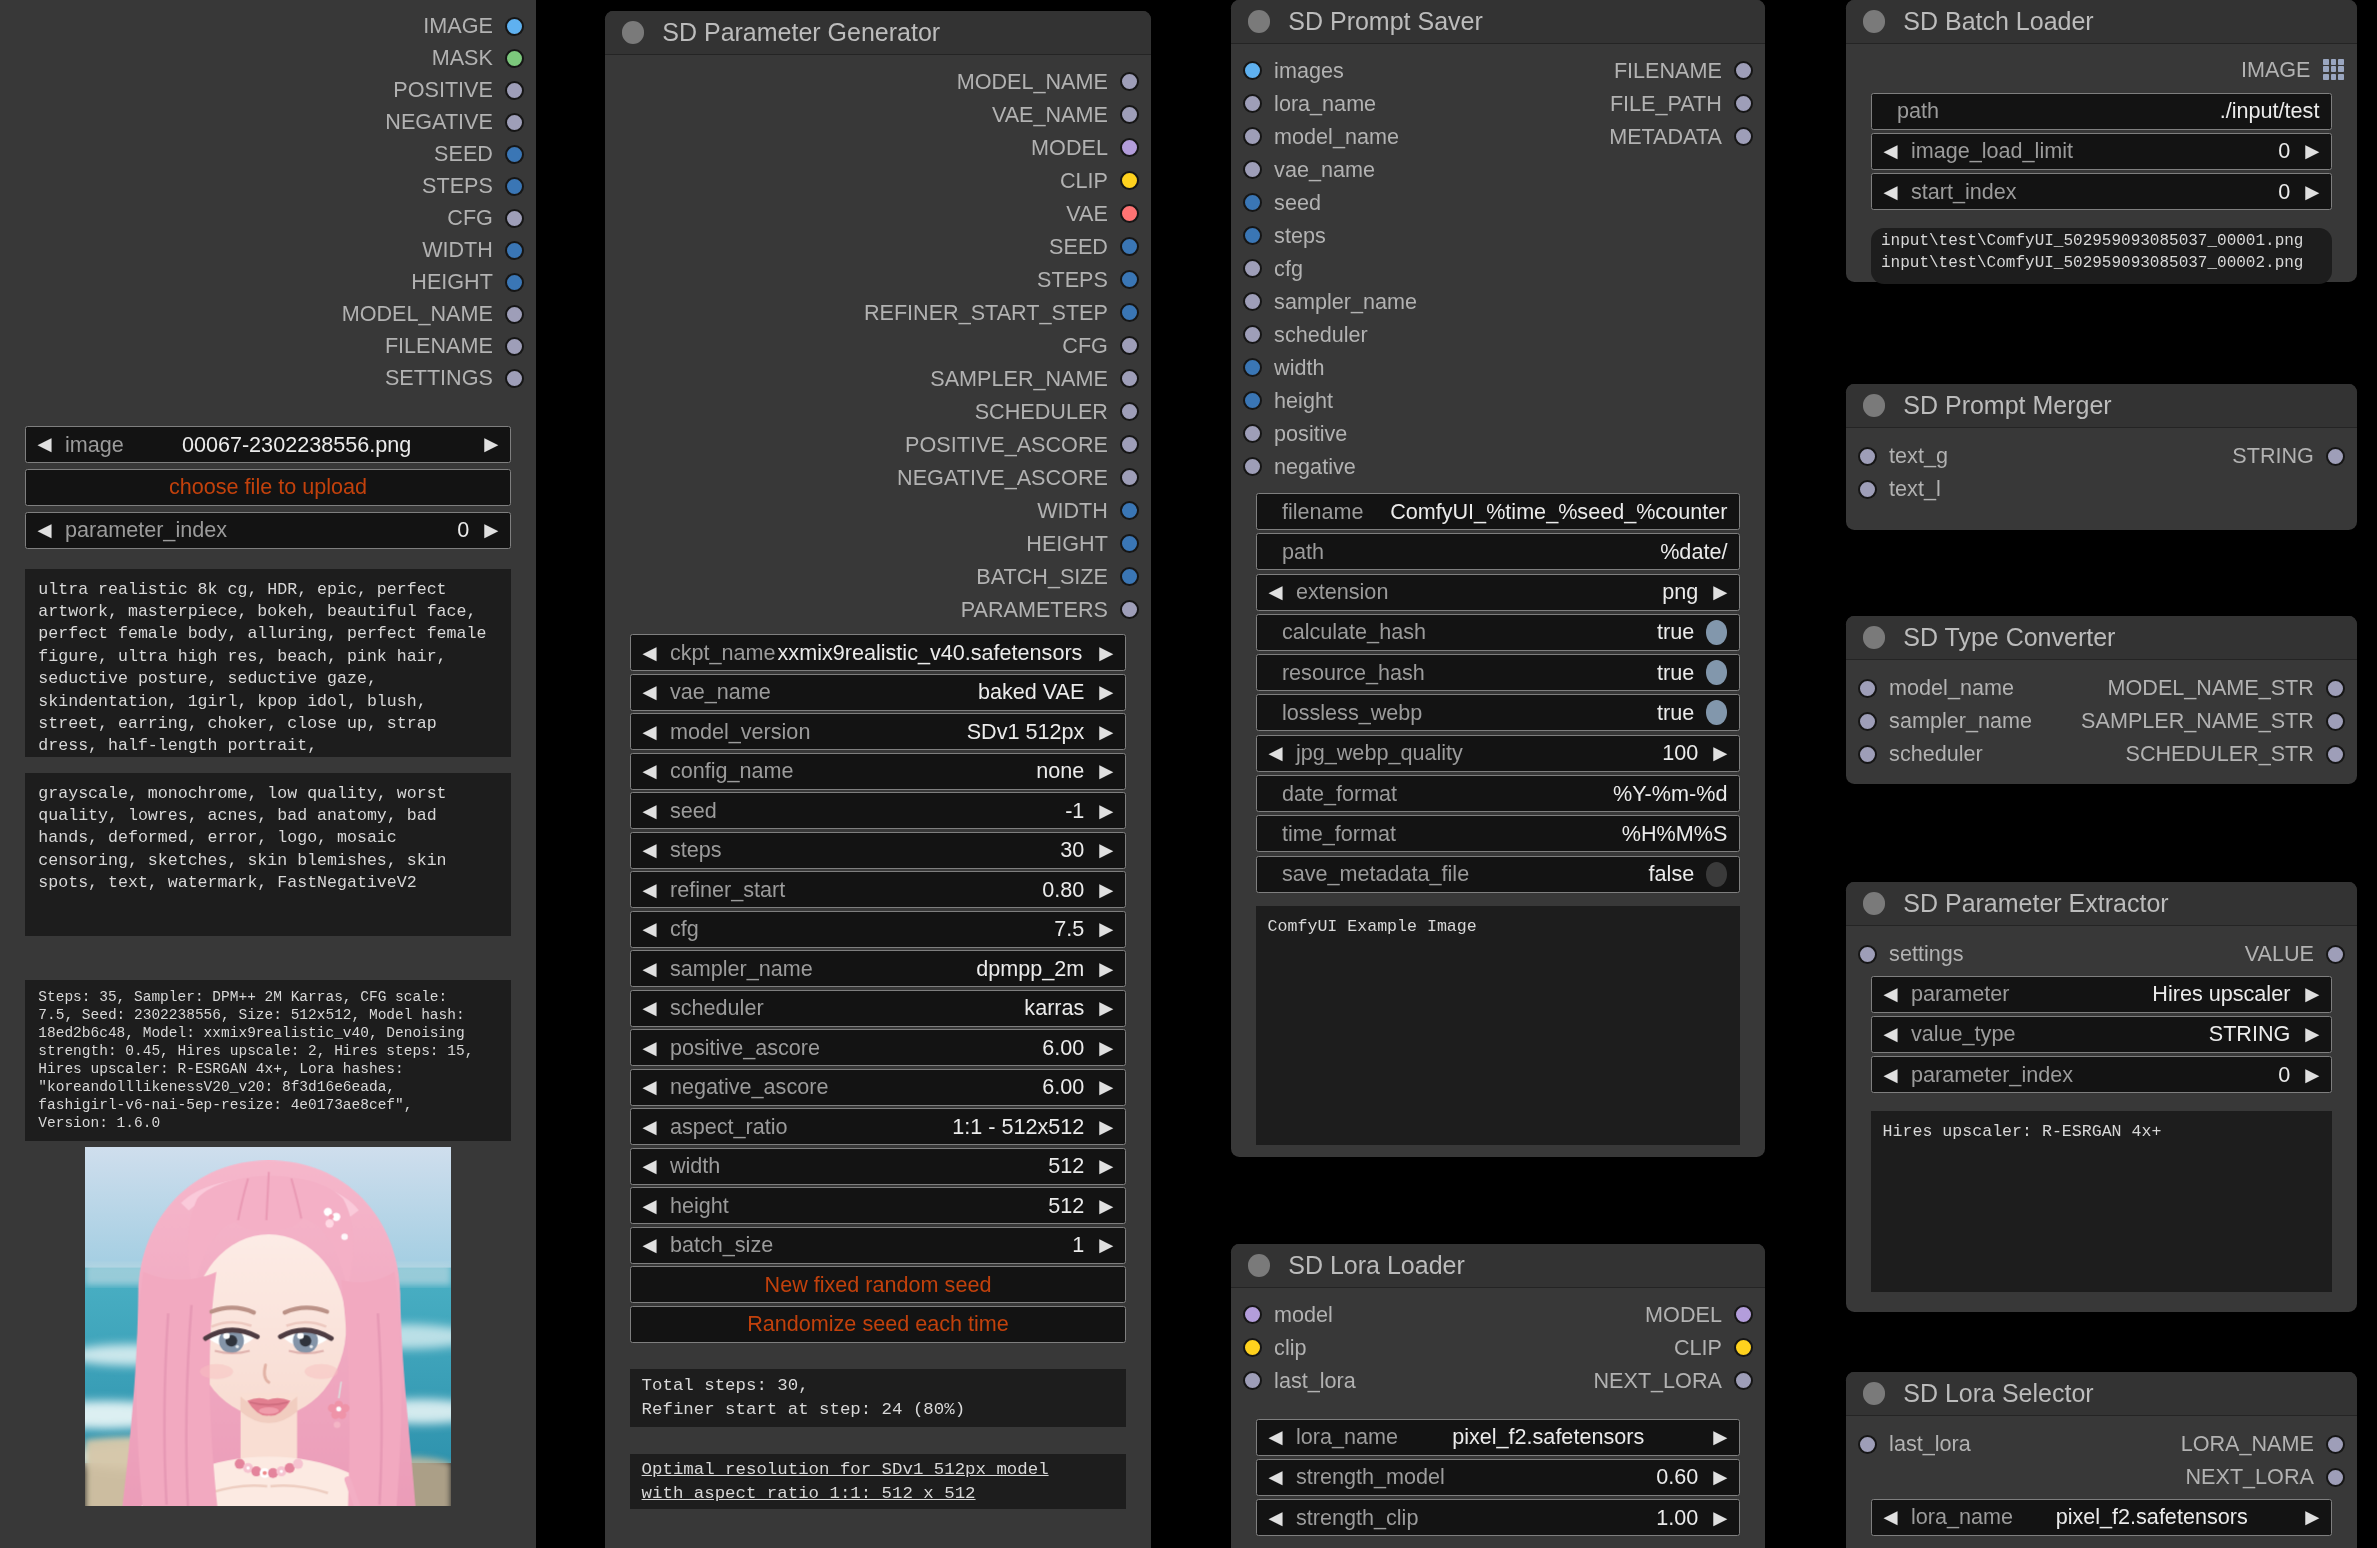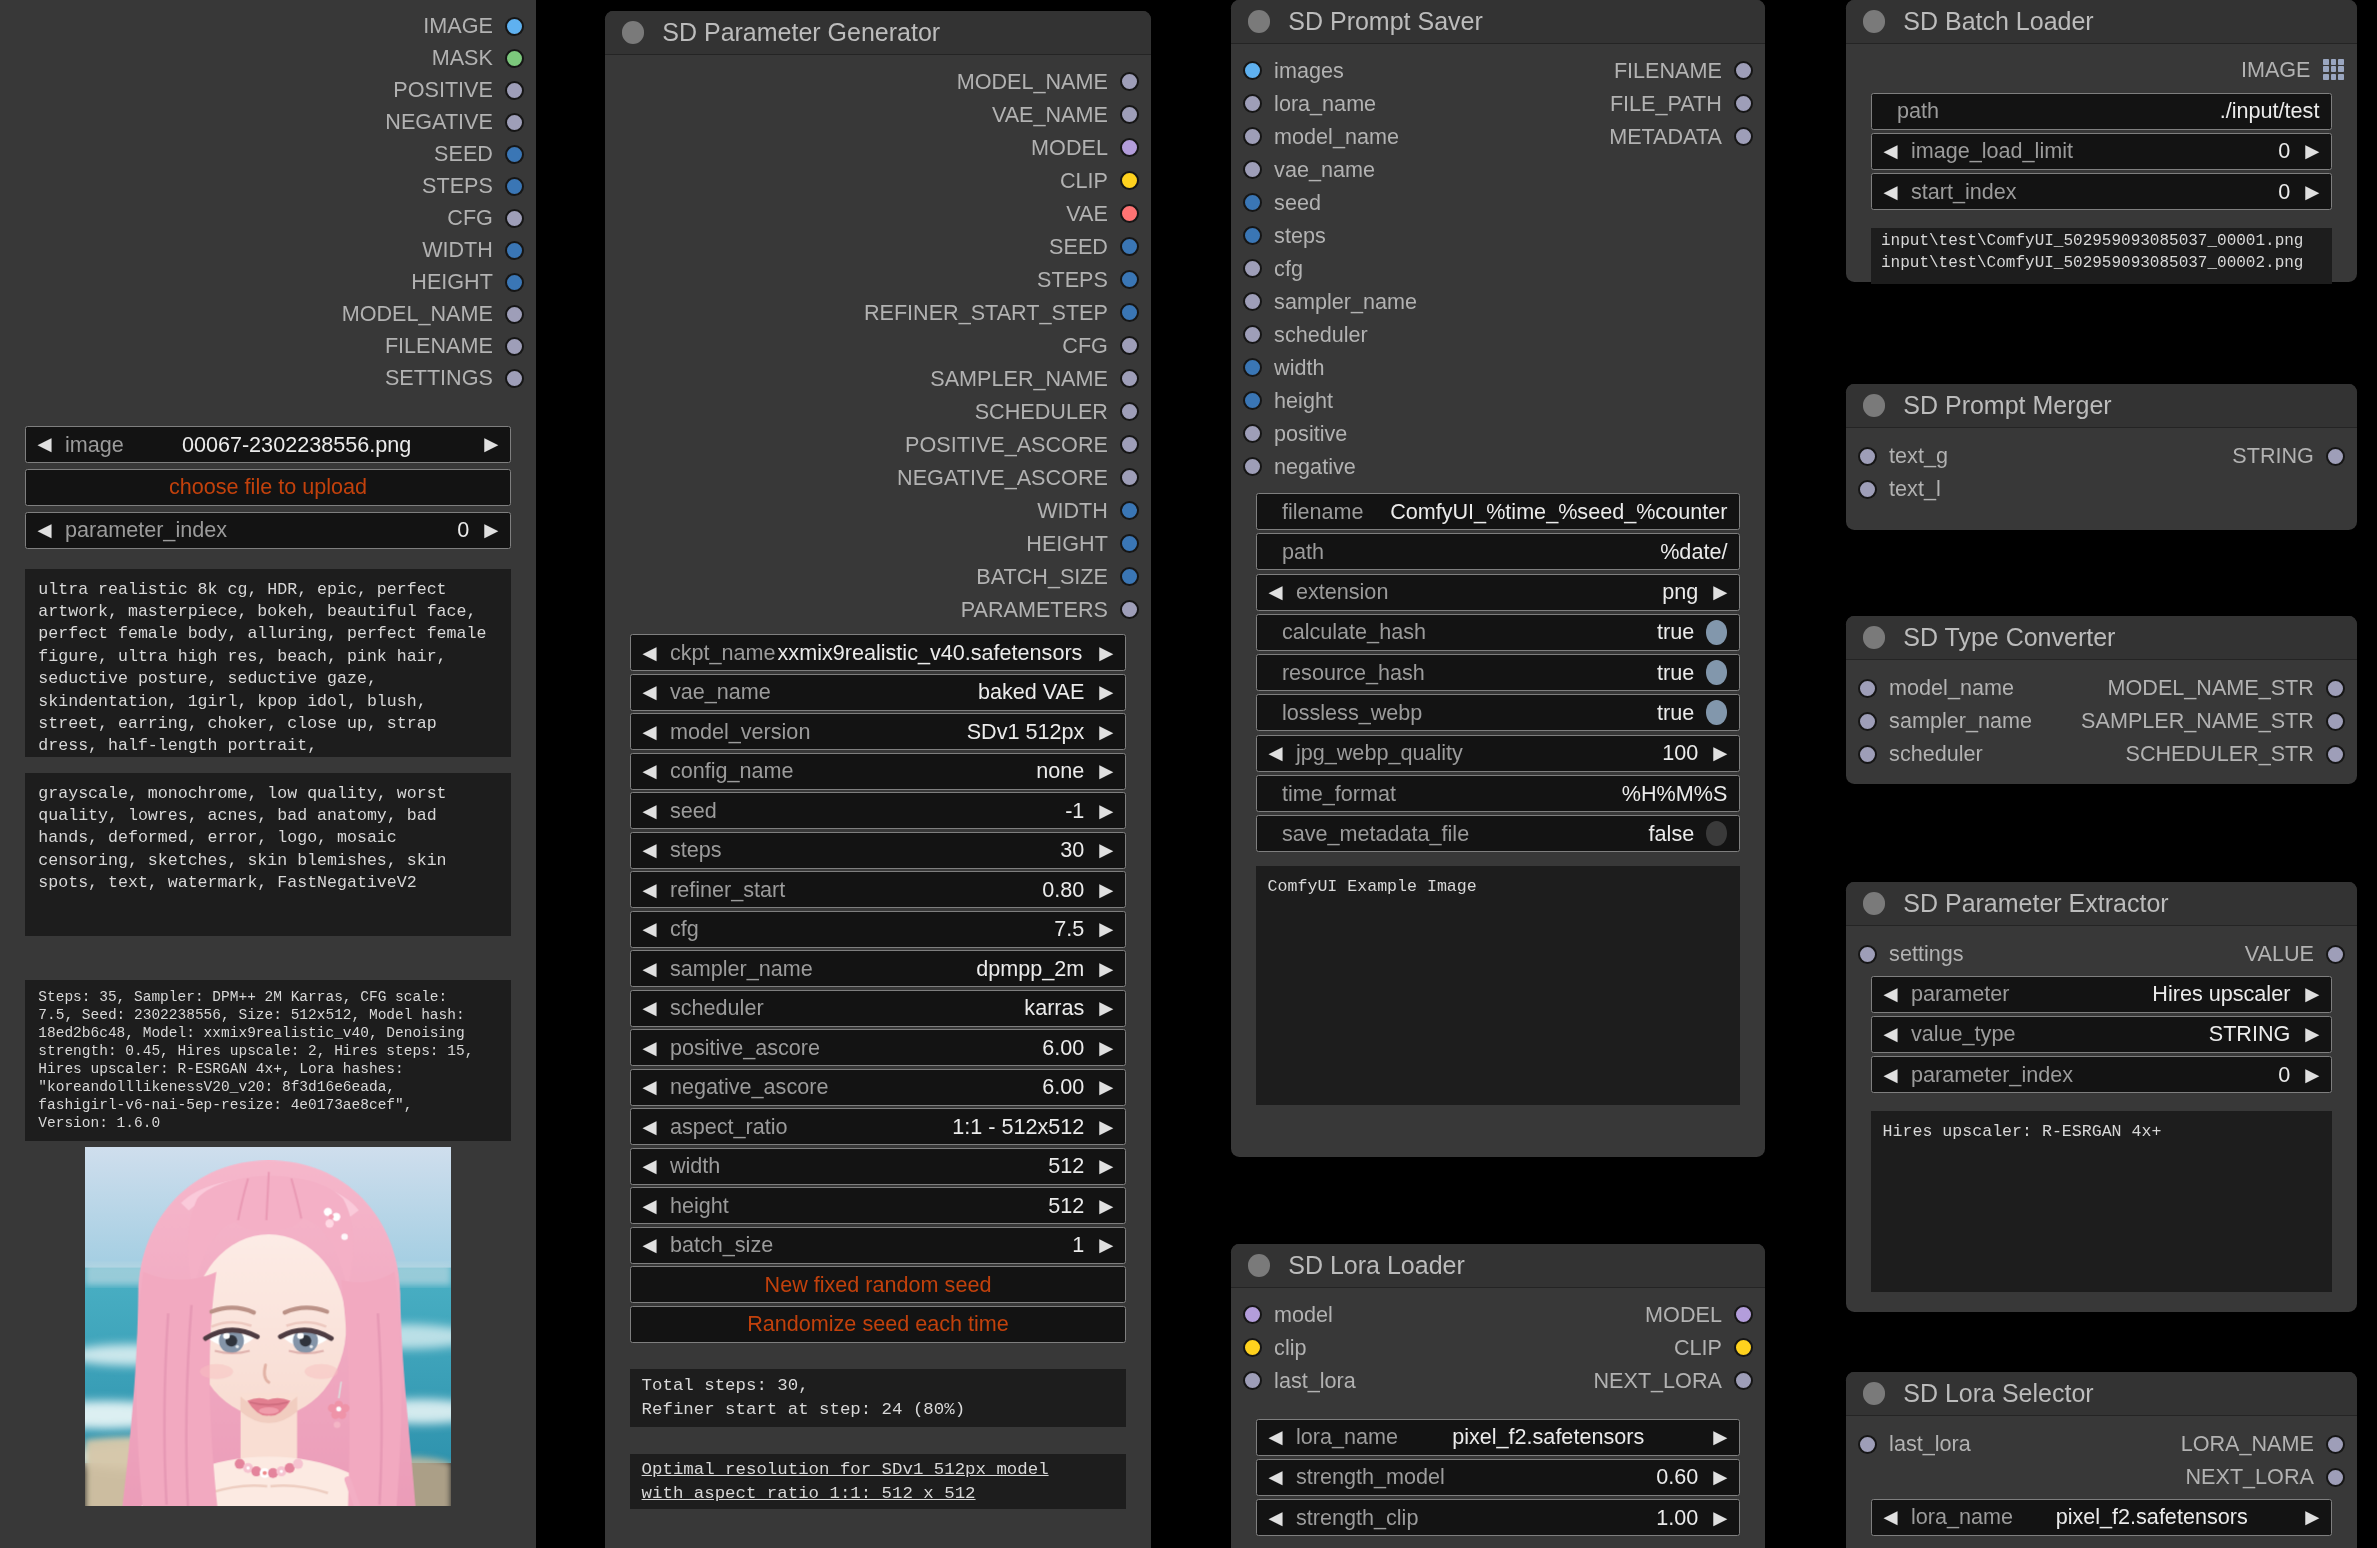--- a/index.html
+++ b/index.html
@@ -514,20 +514,24 @@
         <span class="wv">true</span>
         <span class="tgl" style="background:#8297ac"></span>
       </div>
     <div class="wrow">
         <span class="arr">◀</span>
         <span class="wl">jpg_webp_quality</span>
         <span class="wv">100</span>
         <span class="arr r">▶</span>
       </div>
     <div class="wrow">
+        <span class="wl">date_format</span>
+        <span class="wv">%Y-%m-%d</span>
+      </div>
+    <div class="wrow">
         <span class="wl">time_format</span>
         <span class="wv">%H%M%S</span>
       </div>
     <div class="wrow">
         <span class="wl">save_metadata_file</span>
         <span class="wv">false</span>
         <span class="tgl" style="background:#3a3a3a"></span>
       </div>
   </div>
   <div class="tpanel fsPrev" style="margin-top:13.3px;height:239px;">ComfyUI Example Image</div>
@@ -615,21 +619,21 @@
         <span class="wv">0</span>
         <span class="arr r">▶</span>
       </div>
     <div class="wrow">
         <span class="arr">◀</span>
         <span class="wl">start_index</span>
         <span class="wv">0</span>
         <span class="arr r">▶</span>
       </div>
   </div>
-  <div class="tpanel fs19" style="margin-top:18.3px;height:56px;">input\test\ComfyUI_502959093085037_00001.png
+  <div class="tpanel fs19" style="margin-top:18.3px;height:56px;border-radius:13px;">input\test\ComfyUI_502959093085037_00001.png
 input\test\ComfyUI_502959093085037_00002.png</div>
 </div>
 
 <div class="node" style="left:1846px;top:384px;width:511px;height:146px;">
   <div class="tb">
     <span class="tdot" style="background:#7a7a7a"></span>
     <span class="ttext">SD Prompt Merger</span>
   </div>
   <div class="slots p14">
     <div class="srow h40">

